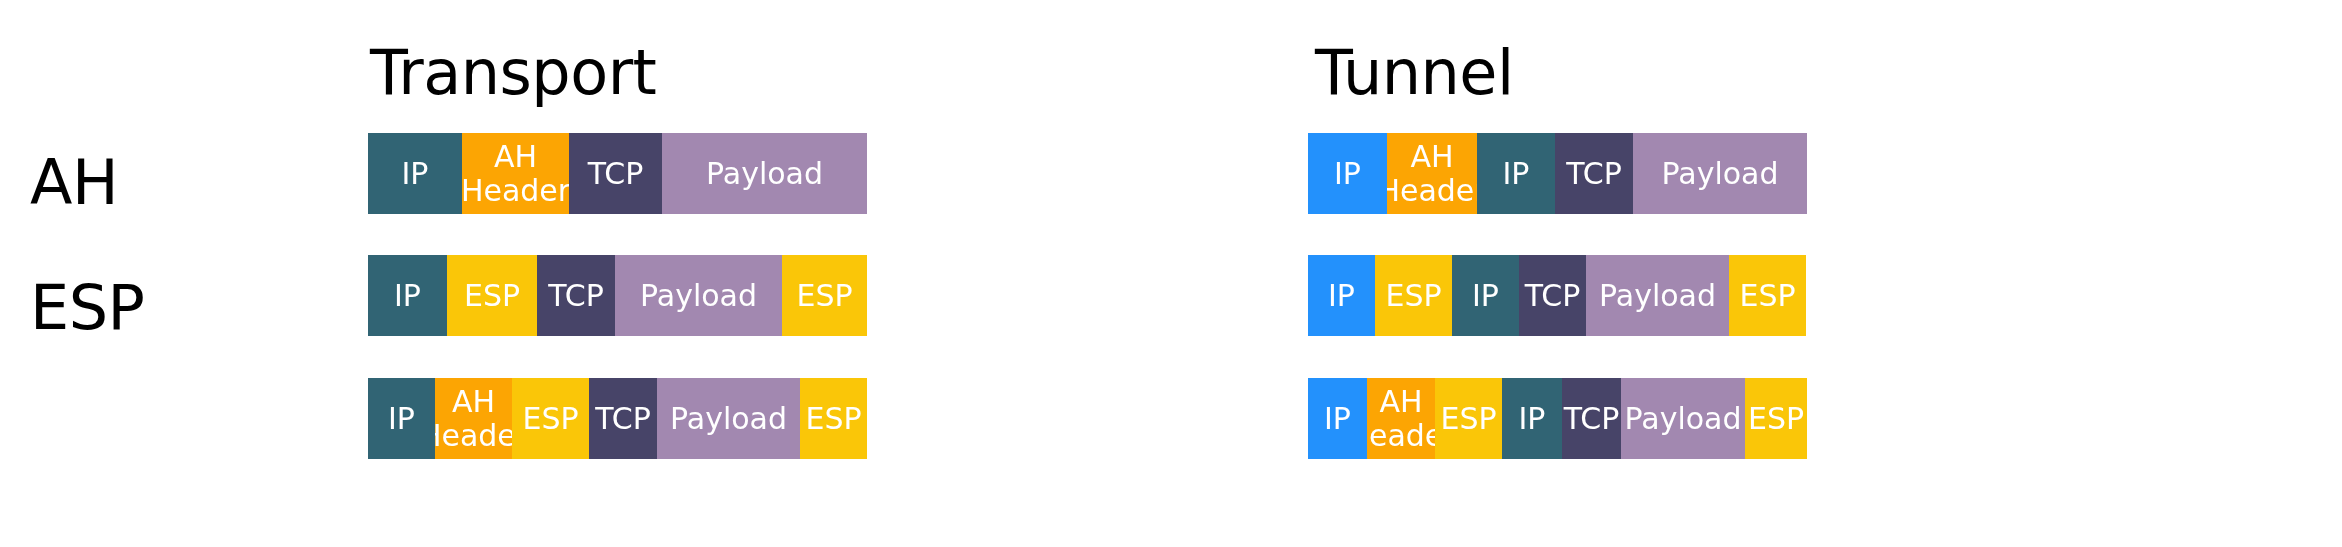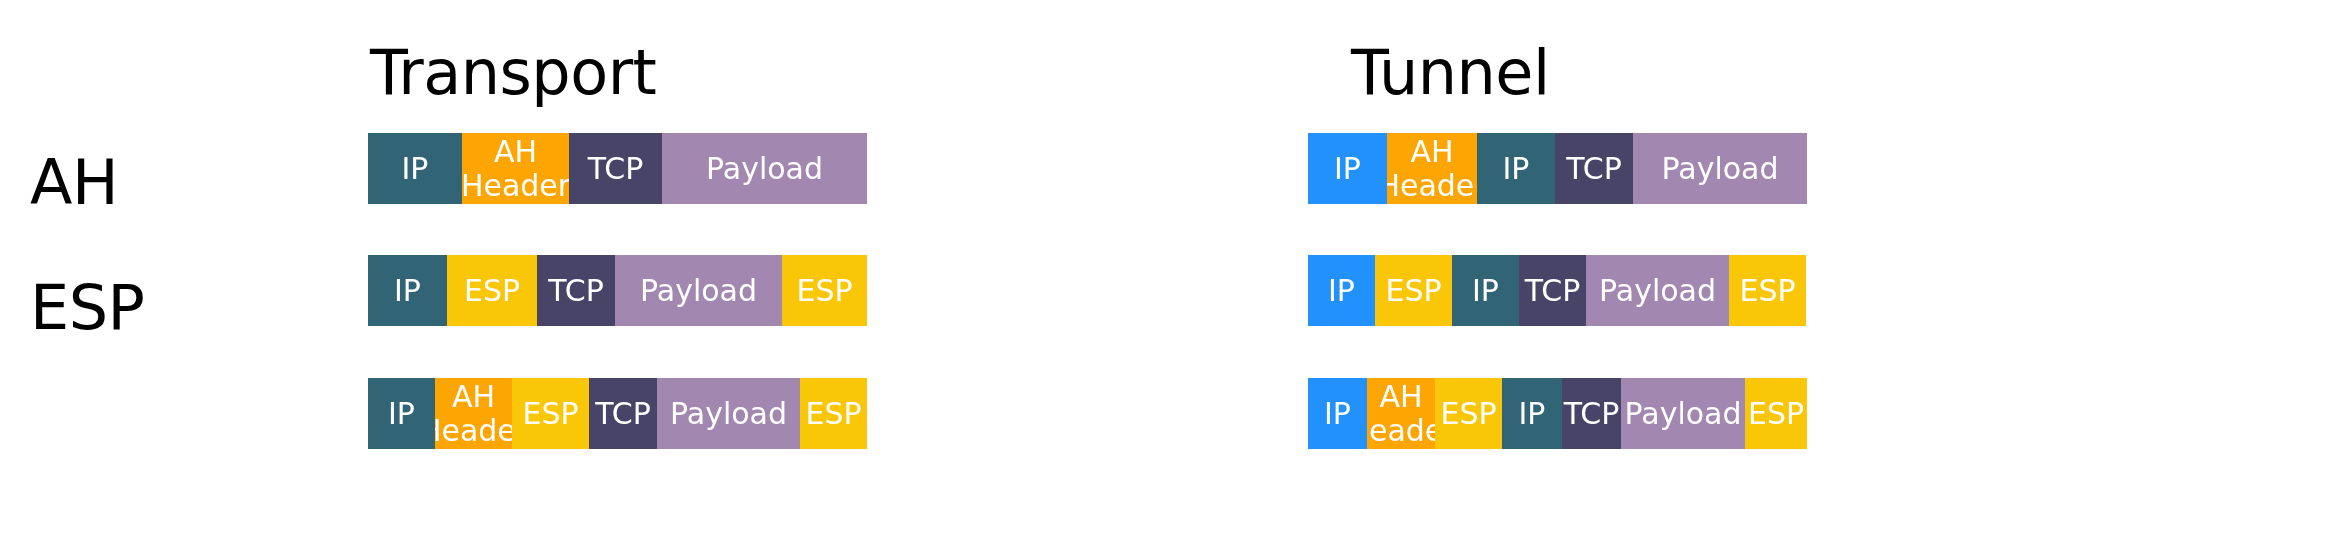--- a/index.html
+++ b/index.html
@@ -26,42 +26,42 @@
     position: absolute;
     font-family: "DejaVu Sans", sans-serif;
     font-size: 62px;
     font-weight: 400;
     color: #000000;
     line-height: 1;
     white-space: nowrap;
     letter-spacing: -0.5px;
   }
   .col-heading.transport { left: 370px; top: 42px; text-align: right; }
-  .col-heading.tunnel    { left: 1315px; top: 42px; margin-left: 36px; }
+  .col-heading.tunnel    { left: 1315px; top: 42px; }
 
   
   .row-label {
     position: absolute;
     left: 30px;
     font-family: "DejaVu Sans", sans-serif;
     font-size: 62px;
     font-weight: 400;
     color: #000000;
     line-height: 1;
     white-space: nowrap;
     letter-spacing: -0.5px;
   }
   .row-label.r0 { top: 152px; }
   .row-label.r1 { top: 277px; }
   .row-label.r2 { top: 400px; }
 
   
   .packet-row {
     position: absolute;
-    height: 71px;
+    height: 81px;
     display: flex;
     flex-direction: row;
     align-items: stretch;
   }
   .packet-row.t0 { top: 133px; }
   .packet-row.t1 { top: 255px; }
   .packet-row.t2 { top: 378px; }
   .packet-row.transport { left: 368px; }
   .packet-row.tunnel    { left: 1308px; }
 

